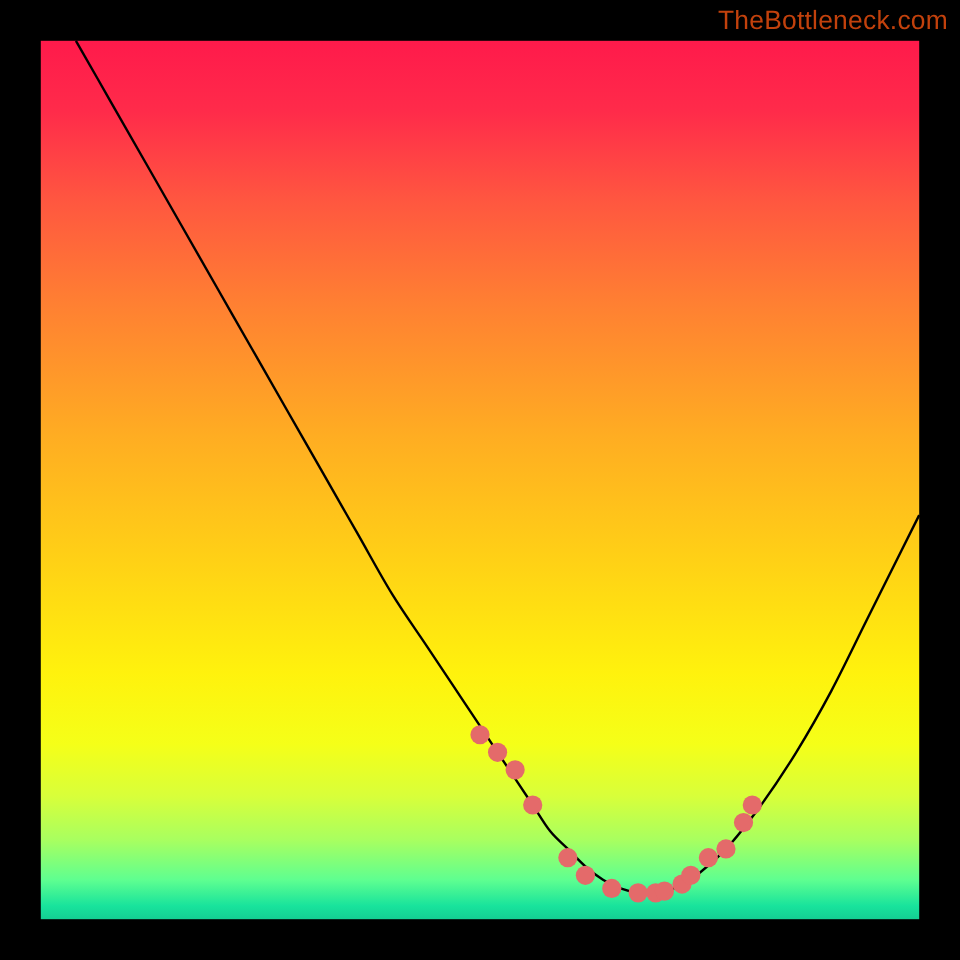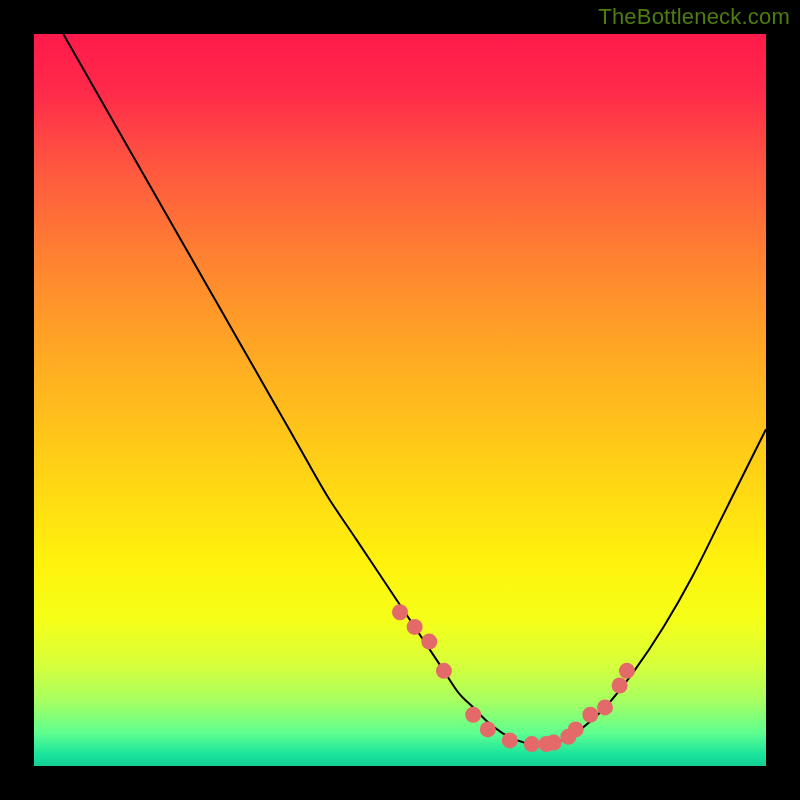--- a/index.html
+++ b/index.html
@@ -16,21 +16,21 @@
     top: 0;
     left: 0;
     width: 800px;
     height: 800px;
     background: #000000;
   }
   .attribution {
     position: absolute;
     top: 4px;
     right: 10px;
-    color: #4d7c0f;
+    color: #c2410c;
     font-size: 22px;
     font-weight: 500;
     letter-spacing: 0.2px;
     z-index: 10;
   }
   svg {
     position: absolute;
     top: 0;
     left: 0;
   }

